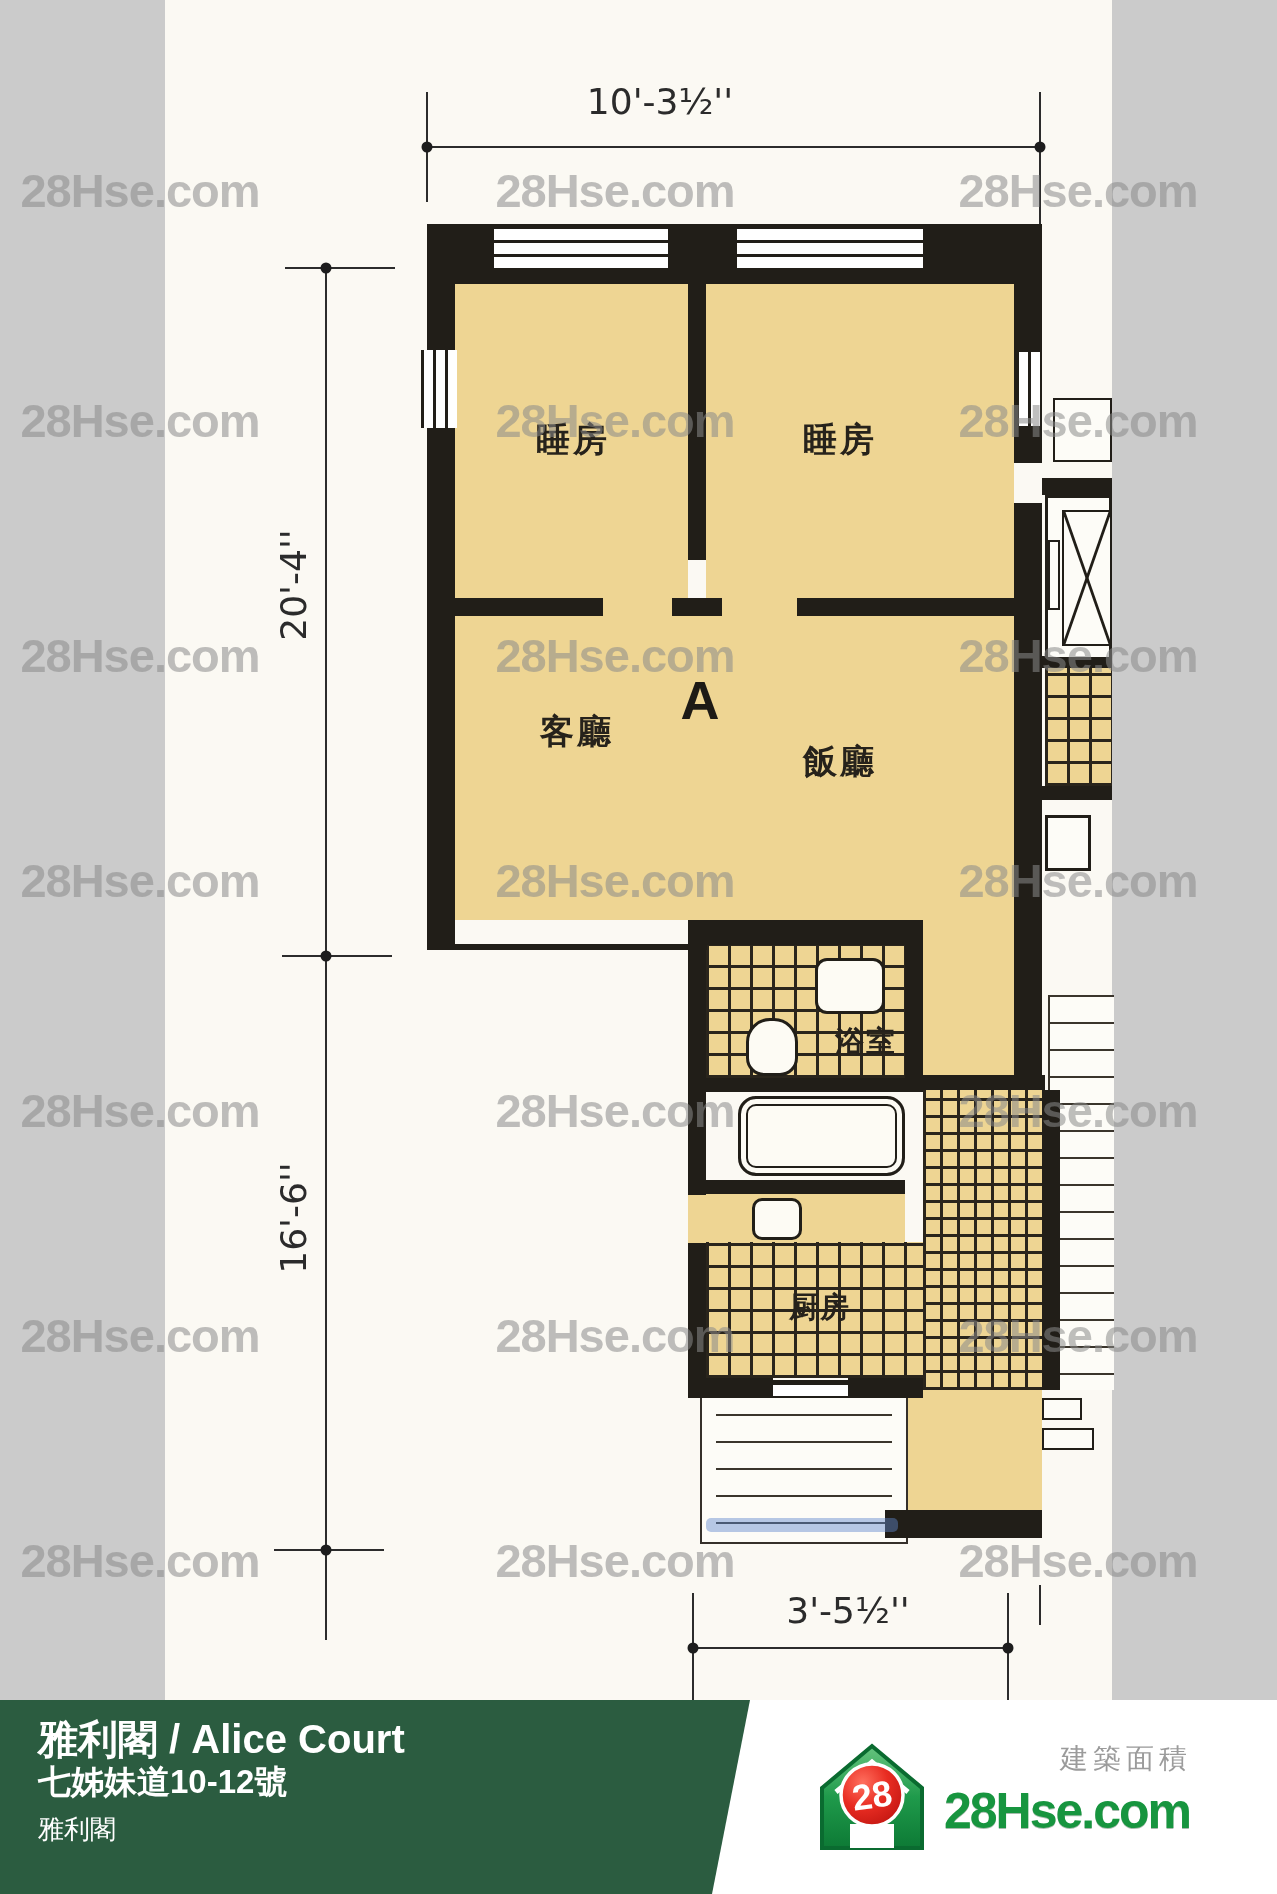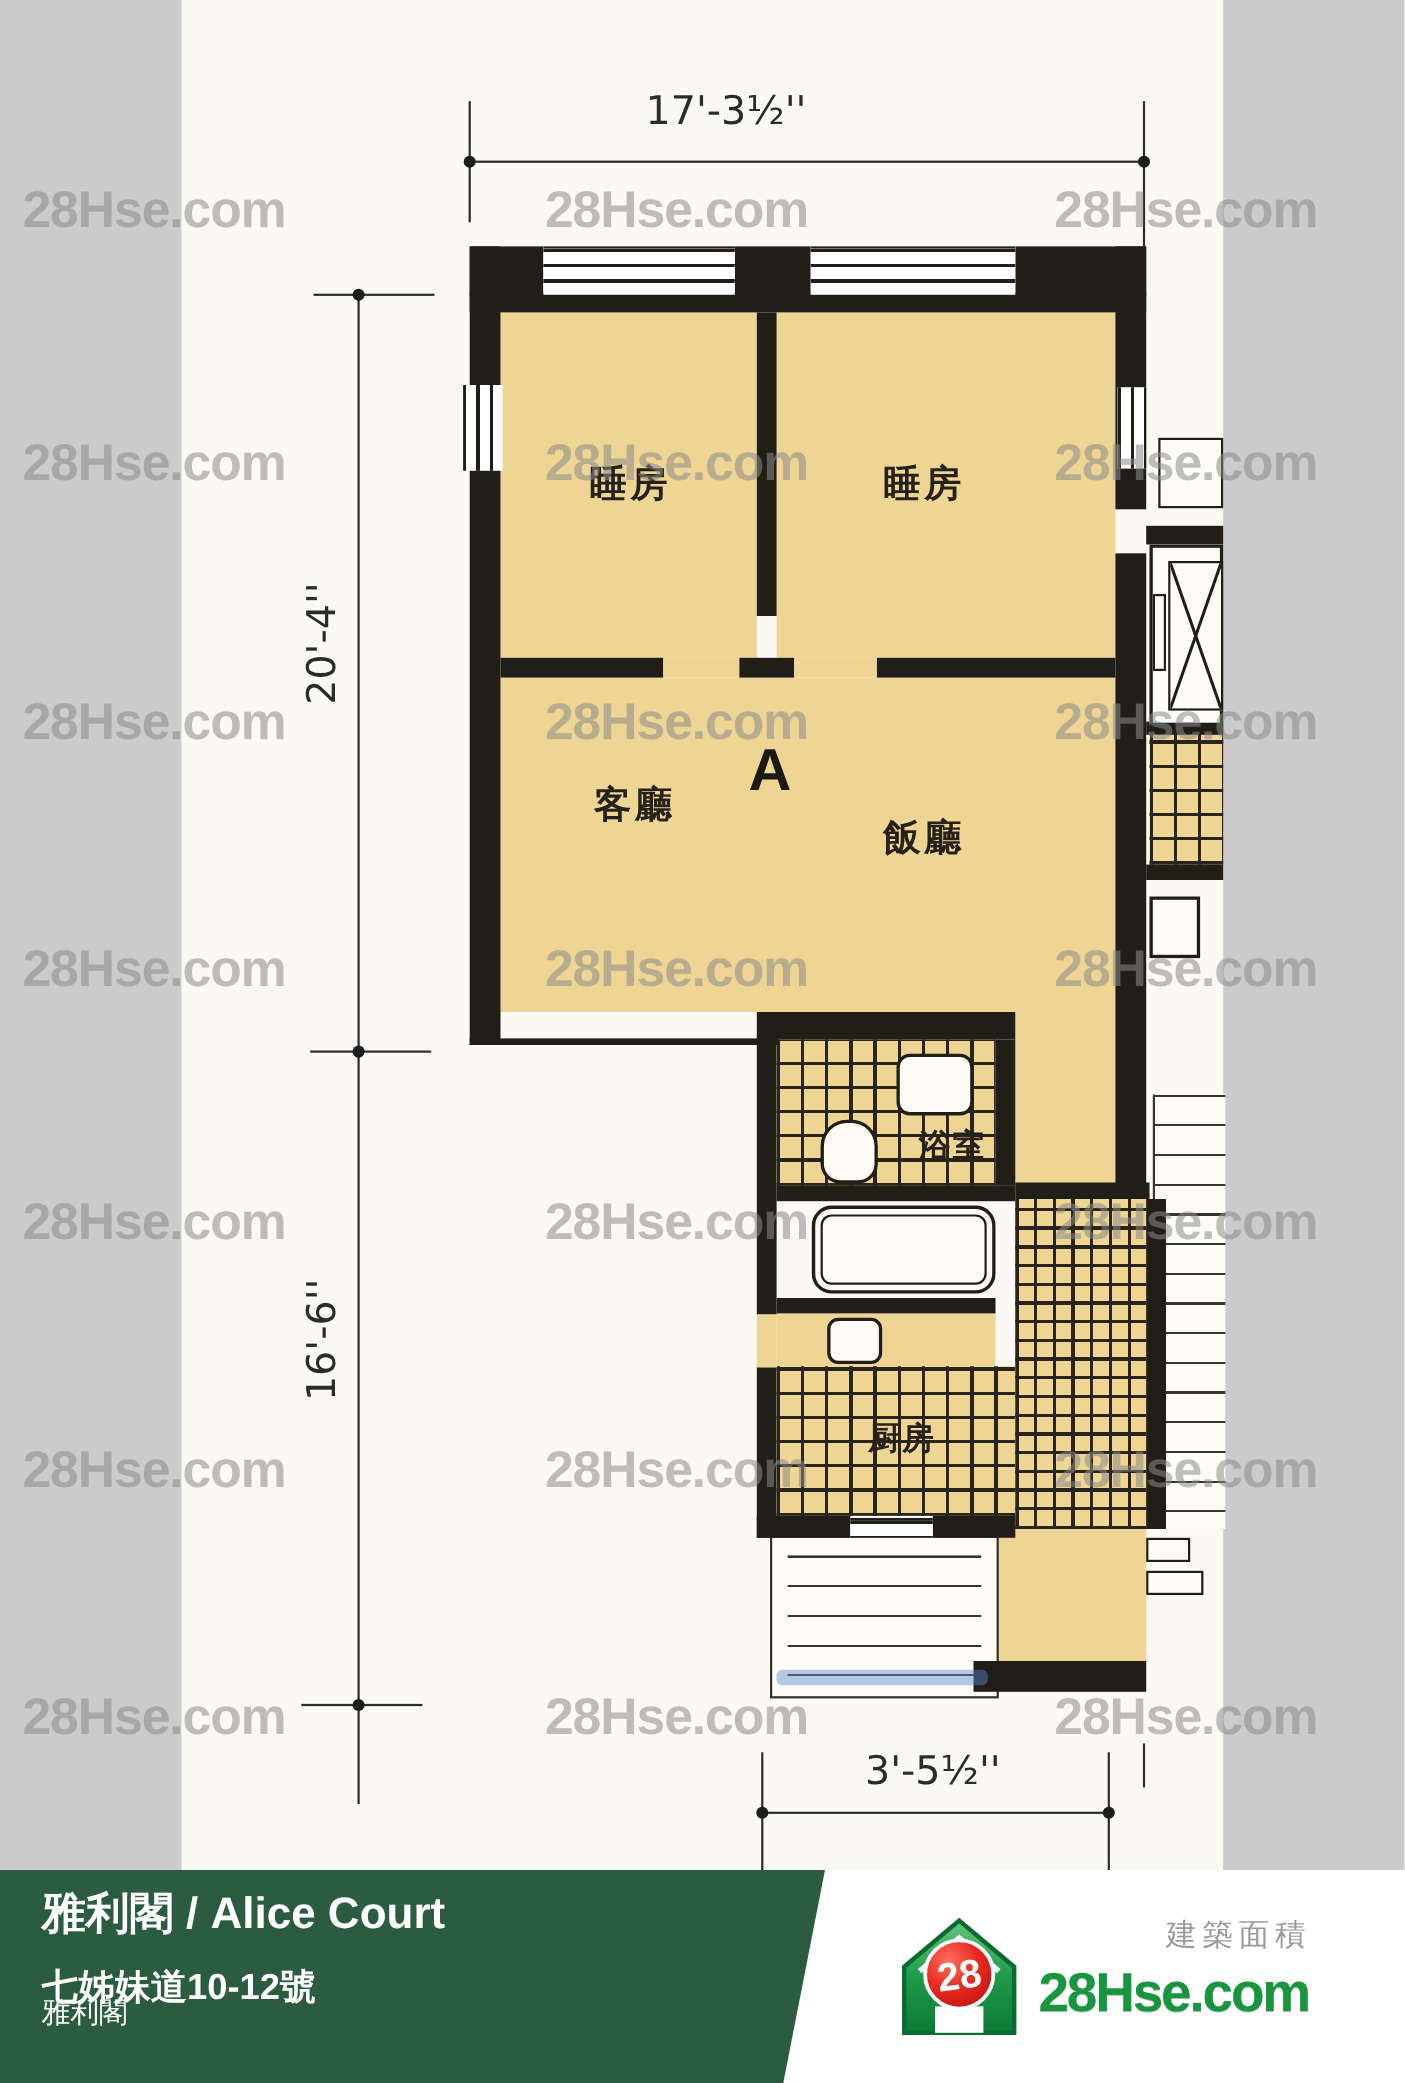--- a/index.html
+++ b/index.html
@@ -45,21 +45,21 @@
   
   .wm{position:absolute;z-index:40;color:rgba(138,138,138,0.55);font-weight:700;font-size:47px;
         letter-spacing:-1px;transform:translate(-50%,-50%);white-space:nowrap;
         font-family:"Liberation Sans",sans-serif;}
   
   .footer{position:absolute;left:0;top:1700px;width:1277px;height:194px;background:#ffffff;z-index:60;}
   .footer-green{position:absolute;left:0;top:0;width:760px;height:194px;background:#2b5c40;
         clip-path:polygon(0 0,750px 0,712px 194px,0 194px);}
   .ft{position:absolute;color:#ffffff;white-space:nowrap;}
   .ft-title{left:38px;top:12px;font-size:40px;font-weight:700;}
-  .ft-addr{left:38px;top:84px;font-size:33px;font-weight:600;}
+  .ft-addr{left:38px;top:60px;font-size:33px;font-weight:600;}
   .ft-estate{left:38px;top:112px;font-size:26px;font-weight:500;}
   .ft-area{left:38px;top:146px;font-size:26px;font-weight:500;}
   .logo{position:absolute;left:810px;top:38px;width:430px;height:130px;}
   .logo-text{position:absolute;left:134px;top:44px;font-size:50px;font-weight:800;
         letter-spacing:-2px;color:#17953f;white-space:nowrap;
         text-shadow:0 1px 0 rgba(0,60,20,0.35);}
   .logo-cn{position:absolute;left:250px;top:2px;font-size:28px;color:#9b9b9b;
         letter-spacing:5px;white-space:nowrap;}
 </style>
 </head>
@@ -149,21 +149,21 @@
   <div class="rlabel" style="left:577px;top:732px;">客廳</div>
   <div class="rlabel" style="left:840px;top:762px;">飯廳</div>
   <div class="rlabel small" style="left:866px;top:1042px;">浴室</div>
   <div class="rlabel small" style="left:820px;top:1308px;">厨房</div>
 
   <div class="dline" style="left:427px;top:146px;width:613px;height:2px;"></div>
   <div class="dline" style="left:426px;top:92px;width:2px;height:110px;"></div>
   <div class="dline" style="left:1039px;top:92px;width:2px;height:153px;"></div>
   <div class="ddot" style="left:427px;top:147px;"></div>
   <div class="ddot" style="left:1040px;top:147px;"></div>
-  <div class="dtext" style="left:660px;top:101px;">17'-3½''</div>
+  <div class="dtext" style="left:660px;top:101px;">10'-3½''</div>
 
   <div class="dline" style="left:325px;top:268px;width:2px;height:1372px;"></div>
   <div class="dline" style="left:285px;top:267px;width:110px;height:2px;"></div>
   <div class="dline" style="left:282px;top:955px;width:110px;height:2px;"></div>
   <div class="dline" style="left:274px;top:1549px;width:110px;height:2px;"></div>
   <div class="ddot" style="left:326px;top:268px;"></div>
   <div class="ddot" style="left:326px;top:956px;"></div>
   <div class="ddot" style="left:326px;top:1550px;"></div>
   <div class="dtext vert" style="left:293px;top:585px;">20'-4''</div>
   <div class="dtext vert" style="left:293px;top:1218px;">16'-6''</div>

